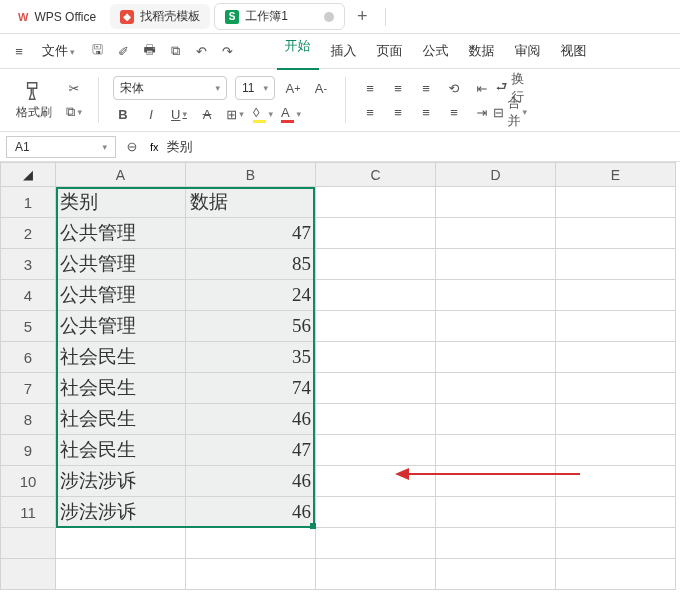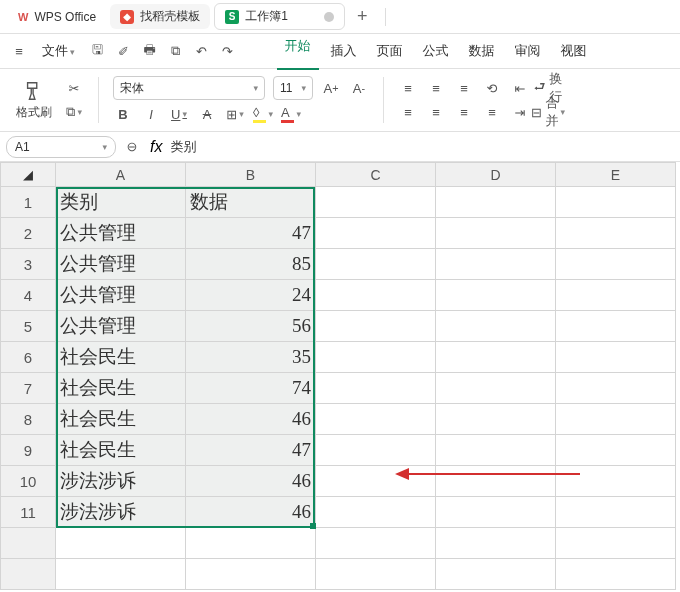--- a/index.html
+++ b/index.html
@@ -25,31 +25,31 @@
 .dd { font-size: 9px; color: #888; margin-left: 2px; }
 
 
 .toolbar { display: flex; align-items: stretch; height: 64px; border-top: 1px solid #e0e0e0; border-bottom: 1px solid #e0e0e0; padding: 4px 8px; gap: 6px; }
 .tb-group { display: flex; flex-direction: column; justify-content: center; gap: 4px; padding: 0 6px; }
 .tb-big { display: flex; flex-direction: column; align-items: center; gap: 2px; font-size: 12px; color: #444; justify-content: center; margin-left: 8px; }
 .tb-row { display: flex; align-items: center; gap: 8px; }
 .tb-sep { width: 1px; background: #e0e0e0; margin: 4px 2px; }
 .btn-sm { width: 20px; height: 20px; display: inline-flex; align-items: center; justify-content: center; color: #555; font-size: 13px; }
 select, .sel-box { height: 24px; border: 1px solid #ccc; border-radius: 4px; padding: 0 6px; font-size: 12px; background: #fff; }
-.sel-font { width: 152px; }
+.sel-font { width: 114px; }
 .sel-size { width: 40px; }
 .u { text-decoration: underline; }
 .st { text-decoration: line-through; }
 .color-bar { display: inline-block; width: 14px; border-bottom: 3px solid; }
 
 
 .formula-bar { display: flex; align-items: center; height: 30px; border-bottom: 1px solid #e0e0e0; padding: 0 6px; gap: 6px; }
-.name-box { width: 110px; height: 22px; border: 1px solid #ccc; border-radius: 10px; display: flex; align-items: center; padding: 0 8px; font-size: 12px; justify-content: space-between; }
+.name-box { width: 110px; height: 22px; border: 1px solid #ccc; border-radius: 0; display: flex; align-items: center; padding: 0 8px; font-size: 12px; justify-content: space-between; }
 .fx-area { display: flex; align-items: center; gap: 8px; flex: 1; }
-.fx-label { font-style: italic; color: #000000; font-size: 16px; }
+.fx-label { color: #000000; font-size: 11px; }
 .fx-val { font-size: 13px; }
 
 
 .sheet { position: relative; }
 table.grid { border-collapse: collapse; table-layout: fixed; }
 .grid th, .grid td { border: 1px solid #d4d4d4; font-weight: normal; }
 .grid .corner { width: 55px; height: 24px; background: #f0f0f0; }
 .grid .col-h { height: 24px; background: #f0f0f0; text-align: center; font-size: 14px; color: #555; }
 .grid .row-h { width: 55px; background: #f0f0f0; text-align: center; font-size: 15px; color: #555; }
 .col-A, .col-B { width: 130px; }

